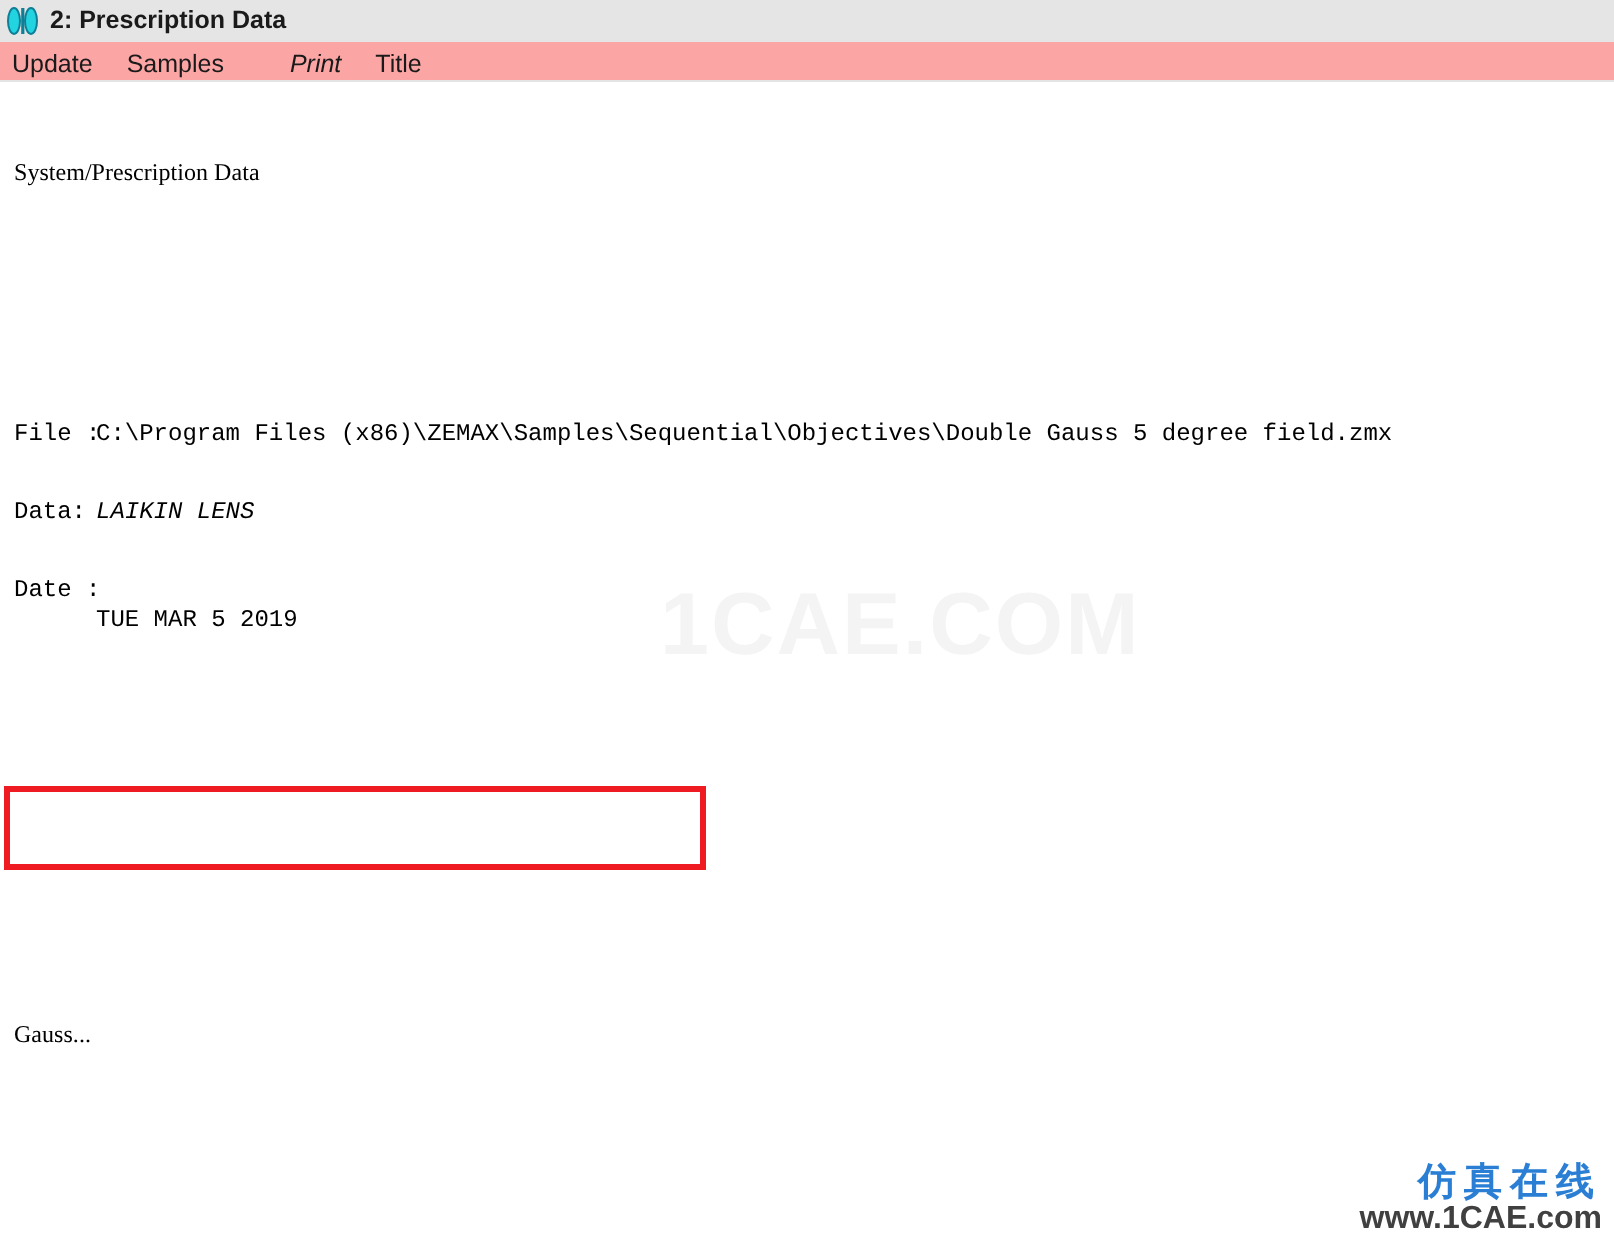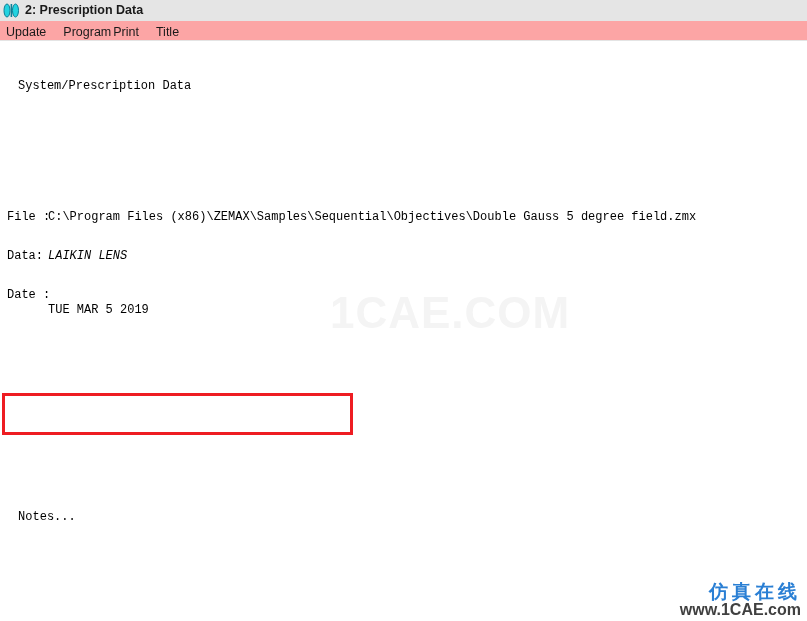--- a/index.html
+++ b/index.html
@@ -51,21 +51,21 @@
   }
   .menu-item {
     font-size: 12.5px;
     color: #1a1a1a;
     white-space: pre;
     line-height: 16px;
     cursor: default;
   }
   .menu-item.m0 { margin-left: 6px; }
   .menu-item.m1 { margin-left: 17px; }
-  .menu-item.m2 { margin-left: 2px; }
+  .menu-item.m2 { margin-left: 33px; font-style: italic; }
   .menu-item.m3 { margin-left: 17px; }
 
   #menu-divider {
     position: absolute;
     left: 0; top: 40px;
     width: 807px; height: 1px;
     background: #e4e4e4;
   }
 
   
@@ -77,23 +77,24 @@
     font-family: "Liberation Mono", "DejaVu Sans Mono", monospace;
     font-size: 12px;
     line-height: 13.05px;
     color: #000000;
     white-space: pre;
     z-index: 3;
   }
   .rline {
     height: 13.05px;
     white-space: pre;
-    padding-left: 18px;
+    padding-left: 7px;
     box-sizing: border-box;
     letter-spacing: 0.02px;
+    font-family: Liberation Serif, serif;
   }
   .rline.blank { color: transparent; }
 
   
   .kv {
     position: relative;
     height: 13.05px;
     padding-left: 7px;
     box-sizing: border-box;
     white-space: pre;
@@ -177,21 +178,21 @@
       <ellipse cx="4" cy="7.5" rx="3" ry="6.5" fill="#22d3e0" stroke="#0e7f96" stroke-width="1"></ellipse>
       <ellipse cx="12.5" cy="7.5" rx="3" ry="6.5" fill="#22d3e0" stroke="#0e7f96" stroke-width="1"></ellipse>
       <rect x="7.6" y="1" width="1.6" height="13" fill="#0e7f96"></rect>
     </svg>
   </span>
   <span class="title-text">2: Prescription Data</span>
 </div>
 
 <div id="menubar">
   <span class="menu-item m0">Update</span>
-  <span class="menu-item m1">Program</span>
+  <span class="menu-item m1">Samples</span>
   <span class="menu-item m2">Print</span>
   <span class="menu-item m3">Title</span>
 </div>
 <div id="menu-divider"></div>
 
 <div id="watermark-center" style="color: rgb(244, 244, 244);">1CAE.COM</div>
 
 <div id="report">
 
   <div class="rline">System/Prescription Data</div>
@@ -209,21 +210,21 @@
   <div class="kv">
     <span class="k">Date :</span>
     <span class="v-txt" style="left:48px;margin-top:15px;">TUE MAR 5 2019</span>
   </div>
 
   <div class="rline blank">&nbsp;</div>
   <div class="rline blank">&nbsp;</div>
   <div class="rline blank">&nbsp;</div>
 
   <div class="rline blank">&nbsp;</div>
-  <div class="rline">Notes...</div>
+  <div class="rline">Gauss...</div>
 
   <div class="rline blank">&nbsp;</div>
   
   
 
   
   
 
   
 

